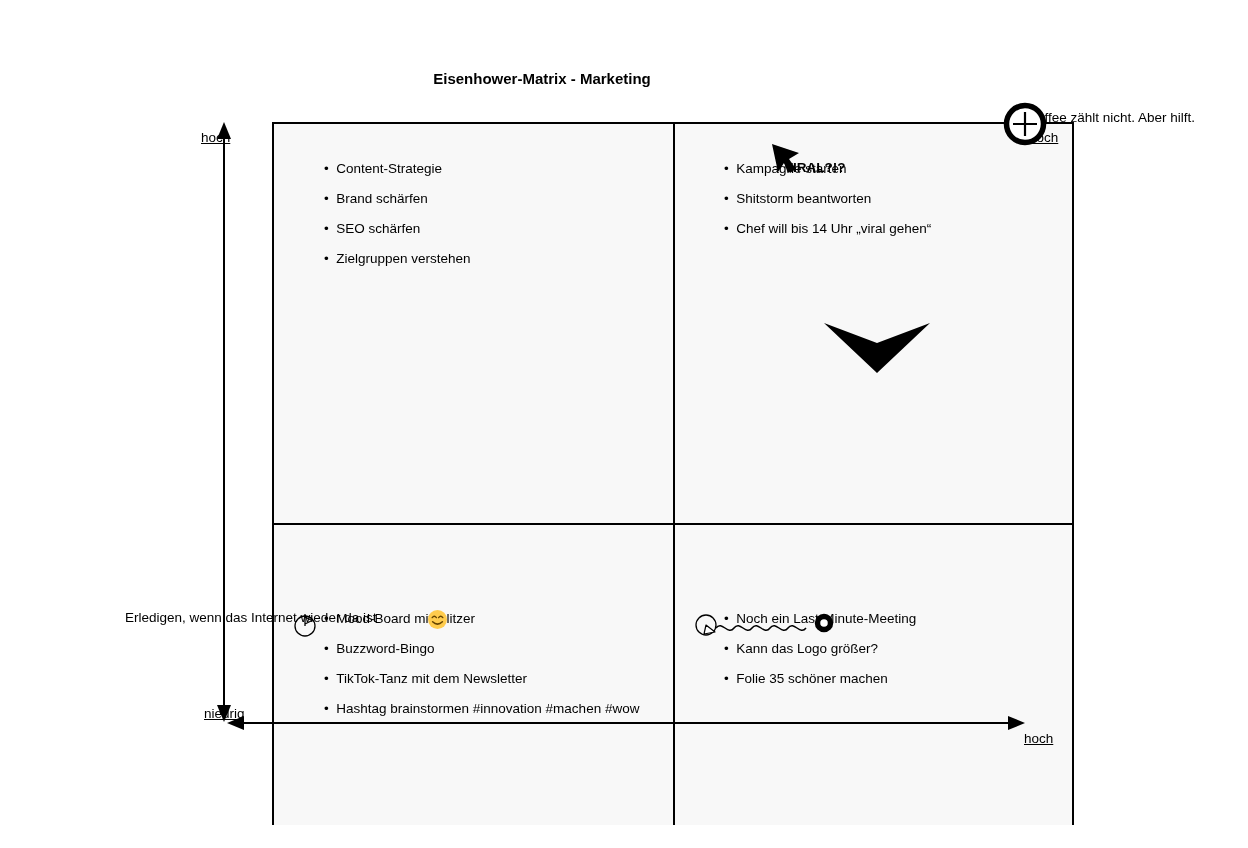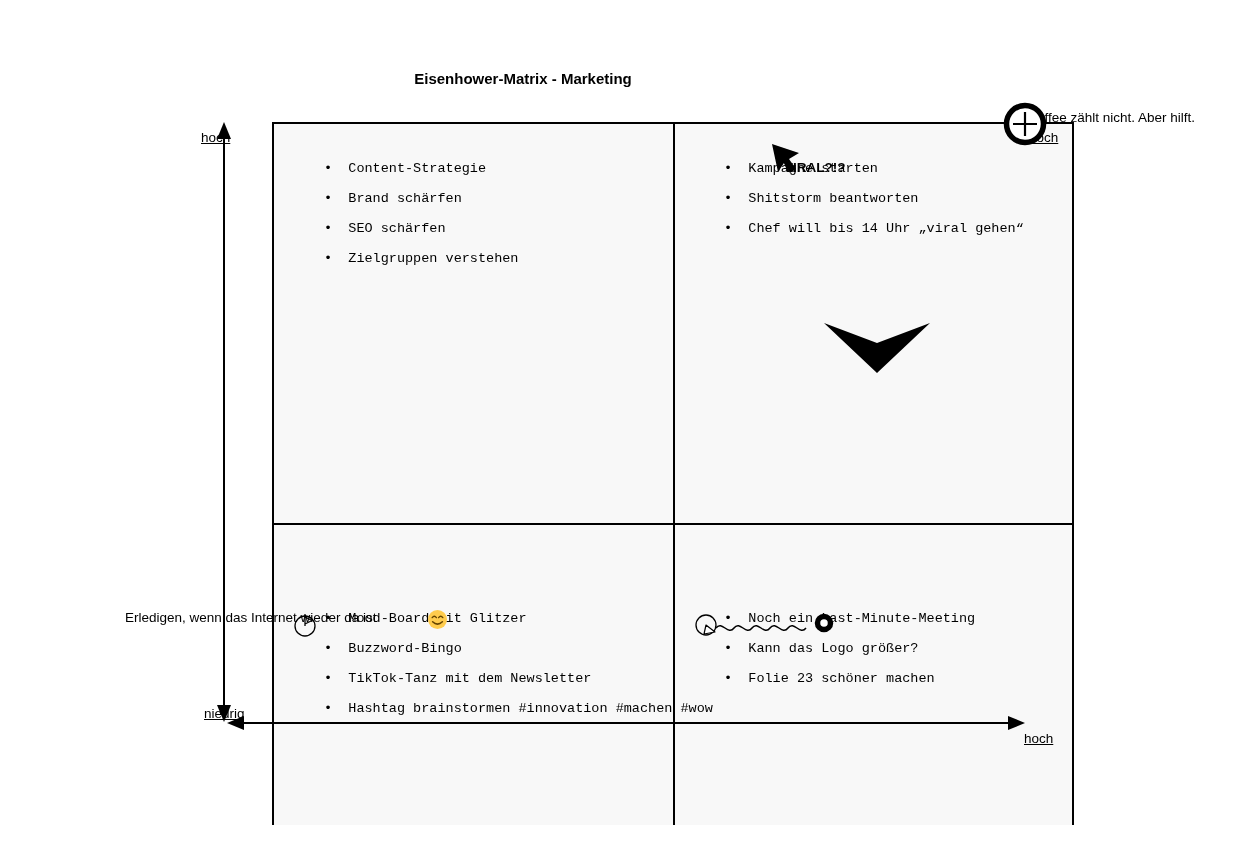--- a/index.html
+++ b/index.html
@@ -13,30 +13,30 @@
   .axis-line{background:#000;}
   .arrow{width:0;height:0;}
   .arrow-up{border-left:7px solid transparent;border-right:7px solid transparent;border-bottom:17px solid #000;}
   .arrow-down{border-left:7px solid transparent;border-right:7px solid transparent;border-top:17px solid #000;}
   .arrow-left{border-top:7px solid transparent;border-bottom:7px solid transparent;border-right:17px solid #000;}
   .arrow-right{border-top:7px solid transparent;border-bottom:7px solid transparent;border-left:17px solid #000;}
   .axis-label{font-size:13.5px;white-space:nowrap;text-decoration:underline;}
   .note{font-size:13.5px;white-space:nowrap;}
   .note-bold{font-size:13.5px;font-weight:bold;white-space:nowrap;}
   .bullet-list{font-size:13.5px;}
-  .bullet-item{height:30px;line-height:30px;white-space:nowrap;font-family:Liberation Mono, monospace;}
+  .bullet-item{height:30px;line-height:30px;white-space:nowrap;}
   .bullet-item::before{content:"\2022\00a0\00a0";}
   svg{display:block;}
 </style>
 </head>
 <body>
 
 <div id="canvas">
 
-  <div class="abs title" style="left:373px;top:70px;width:300px;">Eisenhower-Matrix - Marketing</div>
+  <div class="abs title" style="left:392px;top:70px;width:300px;">Eisenhower-Matrix - Marketing</div>
 
   <div class="abs matrix" style="left:272px;top:122px;width:802px;height:703px;">
     <div class="abs div-v" style="left:399px;top:0;width:2px;height:701px;"></div>
     <div class="abs div-h" style="left:0;top:399px;width:798px;height:2px;"></div>
   </div>
 
   <div class="abs axis-line" style="left:223px;top:136px;width:2px;height:575px;"></div>
   <div class="abs arrow arrow-up" style="left:217px;top:122px;"></div>
   <div class="abs arrow arrow-down" style="left:217px;top:705px;"></div>
   <div class="abs axis-label" style="left:201px;top:130px;">hoch</div>
@@ -61,21 +61,21 @@
     </div>
   <div class="abs bullet-list" style="left:324px;top:604px;">
       <div class="bullet-item">Mood-Board mit Glitzer</div>
       <div class="bullet-item">Buzzword-Bingo</div>
       <div class="bullet-item">TikTok-Tanz mit dem Newsletter</div>
       <div class="bullet-item">Hashtag brainstormen #innovation #machen #wow</div>
     </div>
   <div class="abs bullet-list" style="left:724px;top:604px;">
       <div class="bullet-item">Noch ein Last-Minute-Meeting</div>
       <div class="bullet-item">Kann das Logo größer?</div>
-      <div class="bullet-item">Folie 23 schöner machen</div>
+      <div class="bullet-item">Folie 35 schöner machen</div>
     </div>
 
   <div class="abs note" style="left:125px;top:610px;">Erledigen, wenn das Internet wieder da ist</div>
 
   <svg class="abs" style="left:428px;top:610px;" width="19" height="19" viewBox="0 0 19 19">
     <circle cx="9.5" cy="9.5" r="9.5" fill="#ffcc4d"></circle>
     <path d="M4.2,7.6 q2.1,-2.6 4.2,0" fill="none" stroke="#664500" stroke-width="1.4" stroke-linecap="round"></path>
     <path d="M10.6,7.6 q2.1,-2.6 4.2,0" fill="none" stroke="#664500" stroke-width="1.4" stroke-linecap="round"></path>
     <path d="M4.6,11.8 q4.9,4.6 9.8,0" fill="none" stroke="#664500" stroke-width="1.5" stroke-linecap="round"></path>
   </svg>

